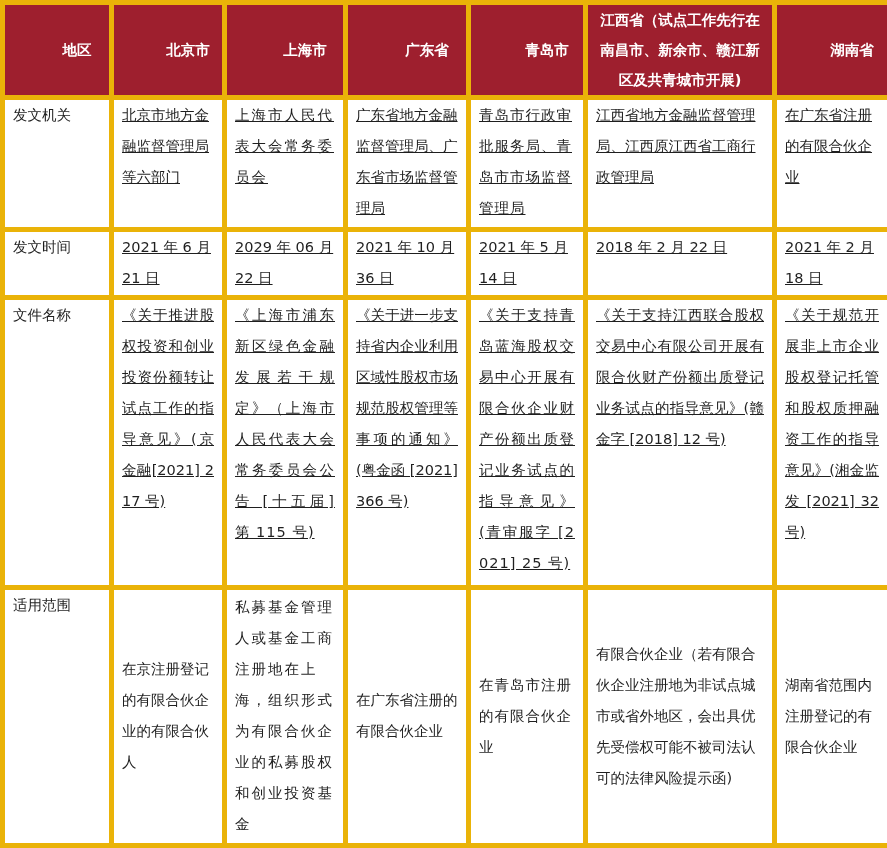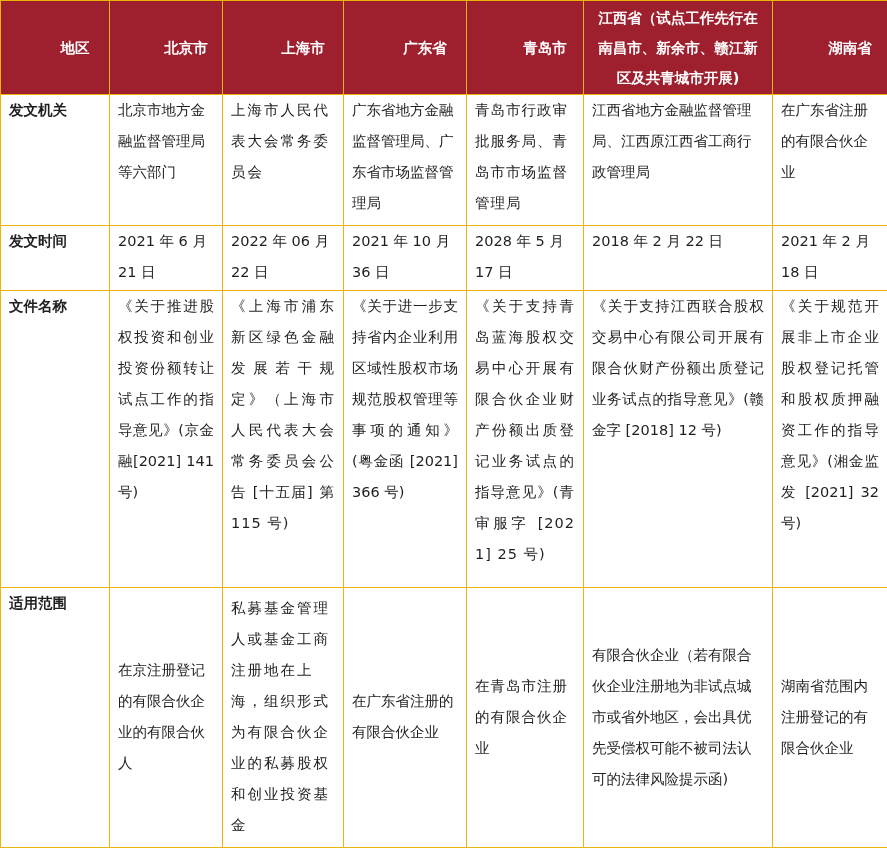--- a/index.html
+++ b/index.html
@@ -4,40 +4,40 @@
   <style>
     html, body { margin: 0; padding: 0; background: #ffffff; }
     body { width: 887px; height: 848px; overflow: hidden; font-family: "DejaVu Sans", "Liberation Sans", sans-serif; }
     table.grid {
       border-collapse: collapse;
       table-layout: fixed;
       width: 887px;
       height: 848px;
     }
     table.grid td, table.grid th {
-      border: 1px solid #eab308;
+      border: 5px solid #eab308;
       padding: 0 8px;
       font-size: 14.5px;
       line-height: 31px;
       color: #1f1f1f;
       word-break: break-all;
       overflow: hidden;
     }
     table.grid thead th {
       background: #9e1f2e;
       color: #ffffff;
       font-weight: bold;
       text-align: center;
       vertical-align: middle;
       font-size: 14.5px;
       line-height: 30px;
       padding-left: 48px;
     }
-    td.rowhead { font-weight: bold; vertical-align: top; padding-top: 2px; }
-    td.top { vertical-align: top; padding-top: 2px; }
+    td.rowhead { font-weight: normal; vertical-align: top; padding-top: 2px; }
+    td.top { vertical-align: top; padding-top: 2px; text-decoration: underline; }
     td.mid { vertical-align: middle; }
     tr.r-header { height: 94px; }
     tr.r-issuer { height: 125px; }
     tr.r-date { height: 63px; padding-left: 32px; }
     tr.r-doc { height: 284px; }
     tr.r-reg { height: 62px; }
     tr.r-scope { height: 220px; }
     td.justify { text-align: justify; }
   </style>
 </head>
@@ -70,29 +70,29 @@
       <td class="top">北京市地方金融监督管理局等六部门</td>
       <td class="top" style="letter-spacing:2px;">上海市人民代表大会常务委员会</td>
       <td class="top">广东省地方金融监督管理局、广东省市场监督管理局</td>
       <td class="top" style="letter-spacing:1px;border-radius:9px;">青岛市行政审批服务局、青岛市市场监督管理局</td>
       <td class="top">江西省地方金融监督管理局、江西原江西省工商行政管理局</td>
       <td class="top">在广东省注册的有限合伙企业</td>
     </tr>
     <tr class="r-date">
       <td class="rowhead">发文时间</td>
       <td class="top">2021 年 6 月 21 日</td>
-      <td class="top">2022 年 06 月 22 日</td>
+      <td class="top">2029 年 06 月 22 日</td>
       <td class="top">2021 年 10 月 36 日</td>
-      <td class="top">2028 年 5 月 17 日</td>
+      <td class="top">2021 年 5 月 14 日</td>
       <td class="top">2018 年 2 月 22 日</td>
       <td class="top">2021 年 2 月 18 日</td>
     </tr>
     <tr class="r-doc">
       <td class="rowhead">文件名称</td>
-      <td class="top justify">《关于推进股权投资和创业投资份额转让试点工作的指导意见》(京金融[2021] 141 号)</td>
+      <td class="top justify">《关于推进股权投资和创业投资份额转让试点工作的指导意见》(京金融[2021] 217 号)</td>
       <td class="top justify" style="letter-spacing:1px;margin-top:29px;">《上海市浦东新区绿色金融发展若干规定》（上海市人民代表大会常务委员会公告 [十五届] 第 115 号)</td>
       <td class="top justify">《关于进一步支持省内企业利用区域性股权市场规范股权管理等事项的通知》(粤金函 [2021] 366 号)</td>
       <td class="top justify" style="letter-spacing:1px;">《关于支持青岛蓝海股权交易中心开展有限合伙企业财产份额出质登记业务试点的指导意见》(青审服字 [2021] 25 号)</td>
       <td class="top justify">《关于支持江西联合股权交易中心有限公司开展有限合伙财产份额出质登记业务试点的指导意见》(赣金字 [2018] 12 号)</td>
       <td class="top justify">《关于规范开展非上市企业股权登记托管和股权质押融资工作的指导意见》(湘金监发 [2021] 32 号)</td>
     </tr>
     <tr class="r-scope">
       <td class="rowhead">适用范围</td>
       <td class="mid">在京注册登记的有限合伙企业的有限合伙人</td>
       <td class="mid" style="letter-spacing:2px;">私募基金管理人或基金工商注册地在上海，组织形式为有限合伙企业的私募股权和创业投资基金</td>

